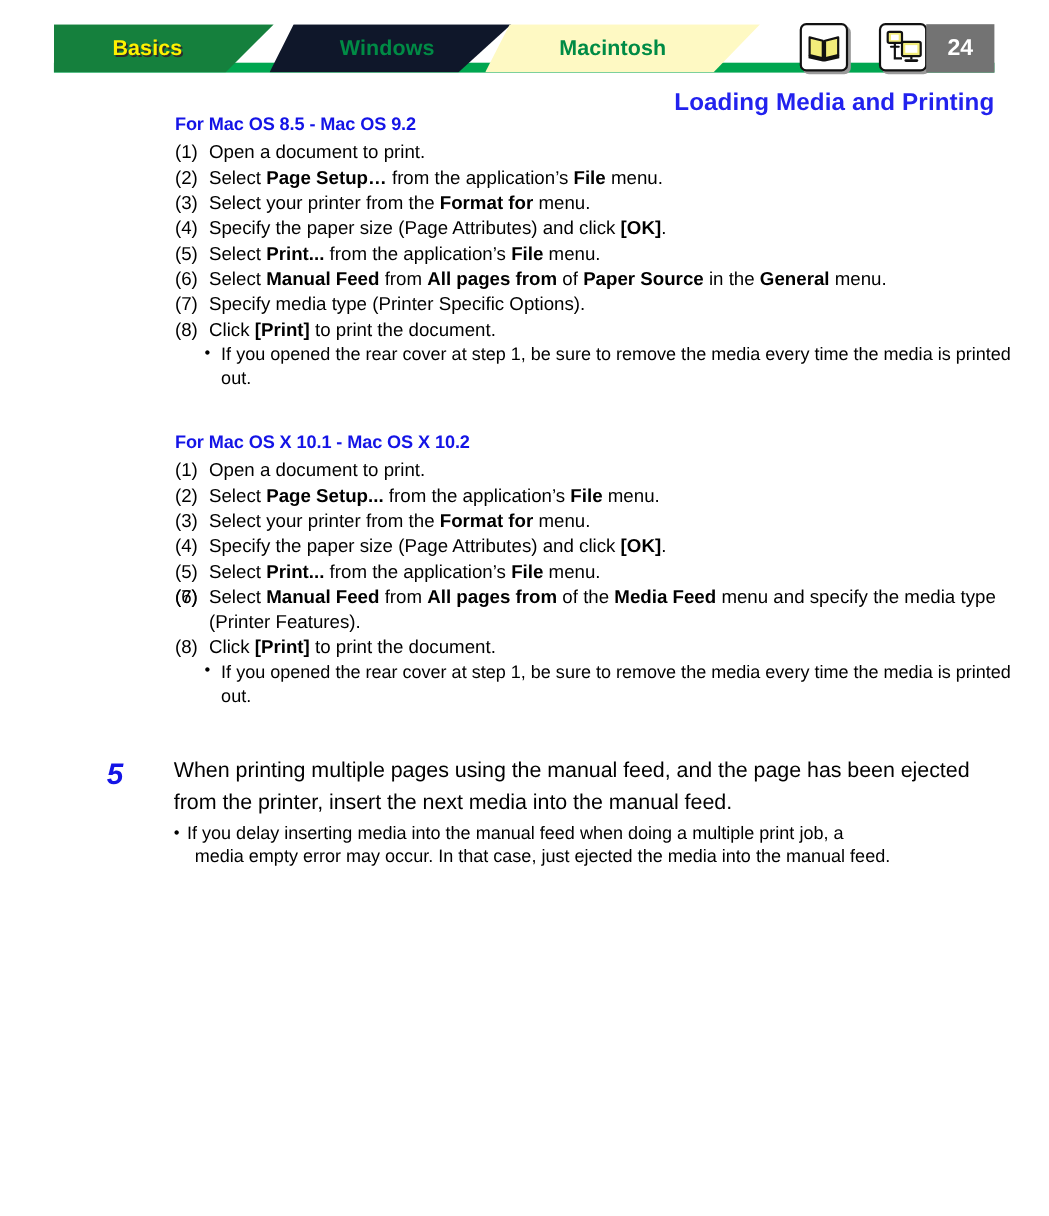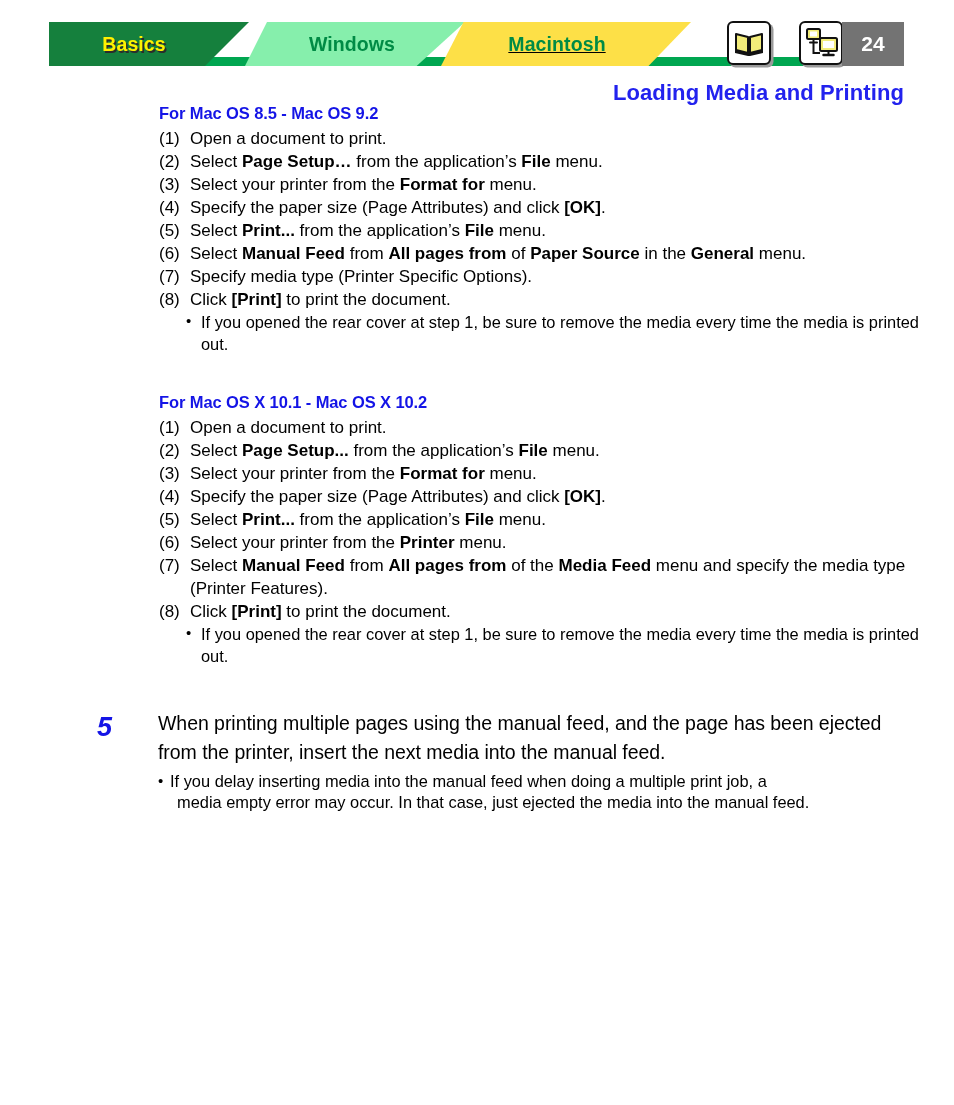--- a/index.html
+++ b/index.html
@@ -65,33 +65,32 @@
   }
   .tab-basics .tab-label {
     color: #FFF100;
     text-shadow: 1.6px 1.6px 0 #2b2b2b;
     margin-right: 30px;
   }
 
   .tab-windows {
     left: 196px;
     width: 220px;
-    background: #86efac;
+    background: #0f172a;
     -webkit-clip-path: polygon(10% 0, 100% 0, 78% 100%, 0 100%);
     clip-path: polygon(10% 0, 100% 0, 78% 100%, 0 100%);
   }
   .tab-windows .tab-label { color: #008B45; margin-right: 6px; }
 
   .tab-macintosh {
     left: 392px;
     width: 250px;
-    background: #fde047;
+    background: #fef9c3;
     -webkit-clip-path: polygon(9% 0, 100% 0, 83% 100%, 0 100%);
     clip-path: polygon(9% 0, 100% 0, 83% 100%, 0 100%);
-    text-decoration: underline;
   }
   .tab-macintosh .tab-label { color: #008B45; margin-right: 18px; }
 
   
   .header-icons {
     position: absolute;
     left: 625px;
     top: 0px;
     width: 230px;
     height: 44px;
@@ -355,21 +354,20 @@
       <div class="step">
         <span class="marker">(4)</span>
         <span>Specify the paper size (Page Attributes) and click <b>[OK]</b>.</span>
       </div>
       <div class="step">
         <span class="marker">(5)</span>
         <span>Select <b>Print...</b> from the application’s <b>File</b> menu.</span>
       </div>
       <div class="step">
         <span class="marker">(6)</span>
-        <span>Select your printer from the <b>Printer</b> menu.</span>
       </div>
       <div class="step">
         <span class="marker">(7)</span>
         <span>Select <b>Manual Feed</b> from <b>All pages from</b> of the <b>Media Feed</b> menu and specify the media type (Printer Features).</span>
       </div>
       <div class="step">
         <span class="marker">(8)</span>
         <span>Click <b>[Print]</b> to print the document.</span>
       </div>
       <div class="bullet">

